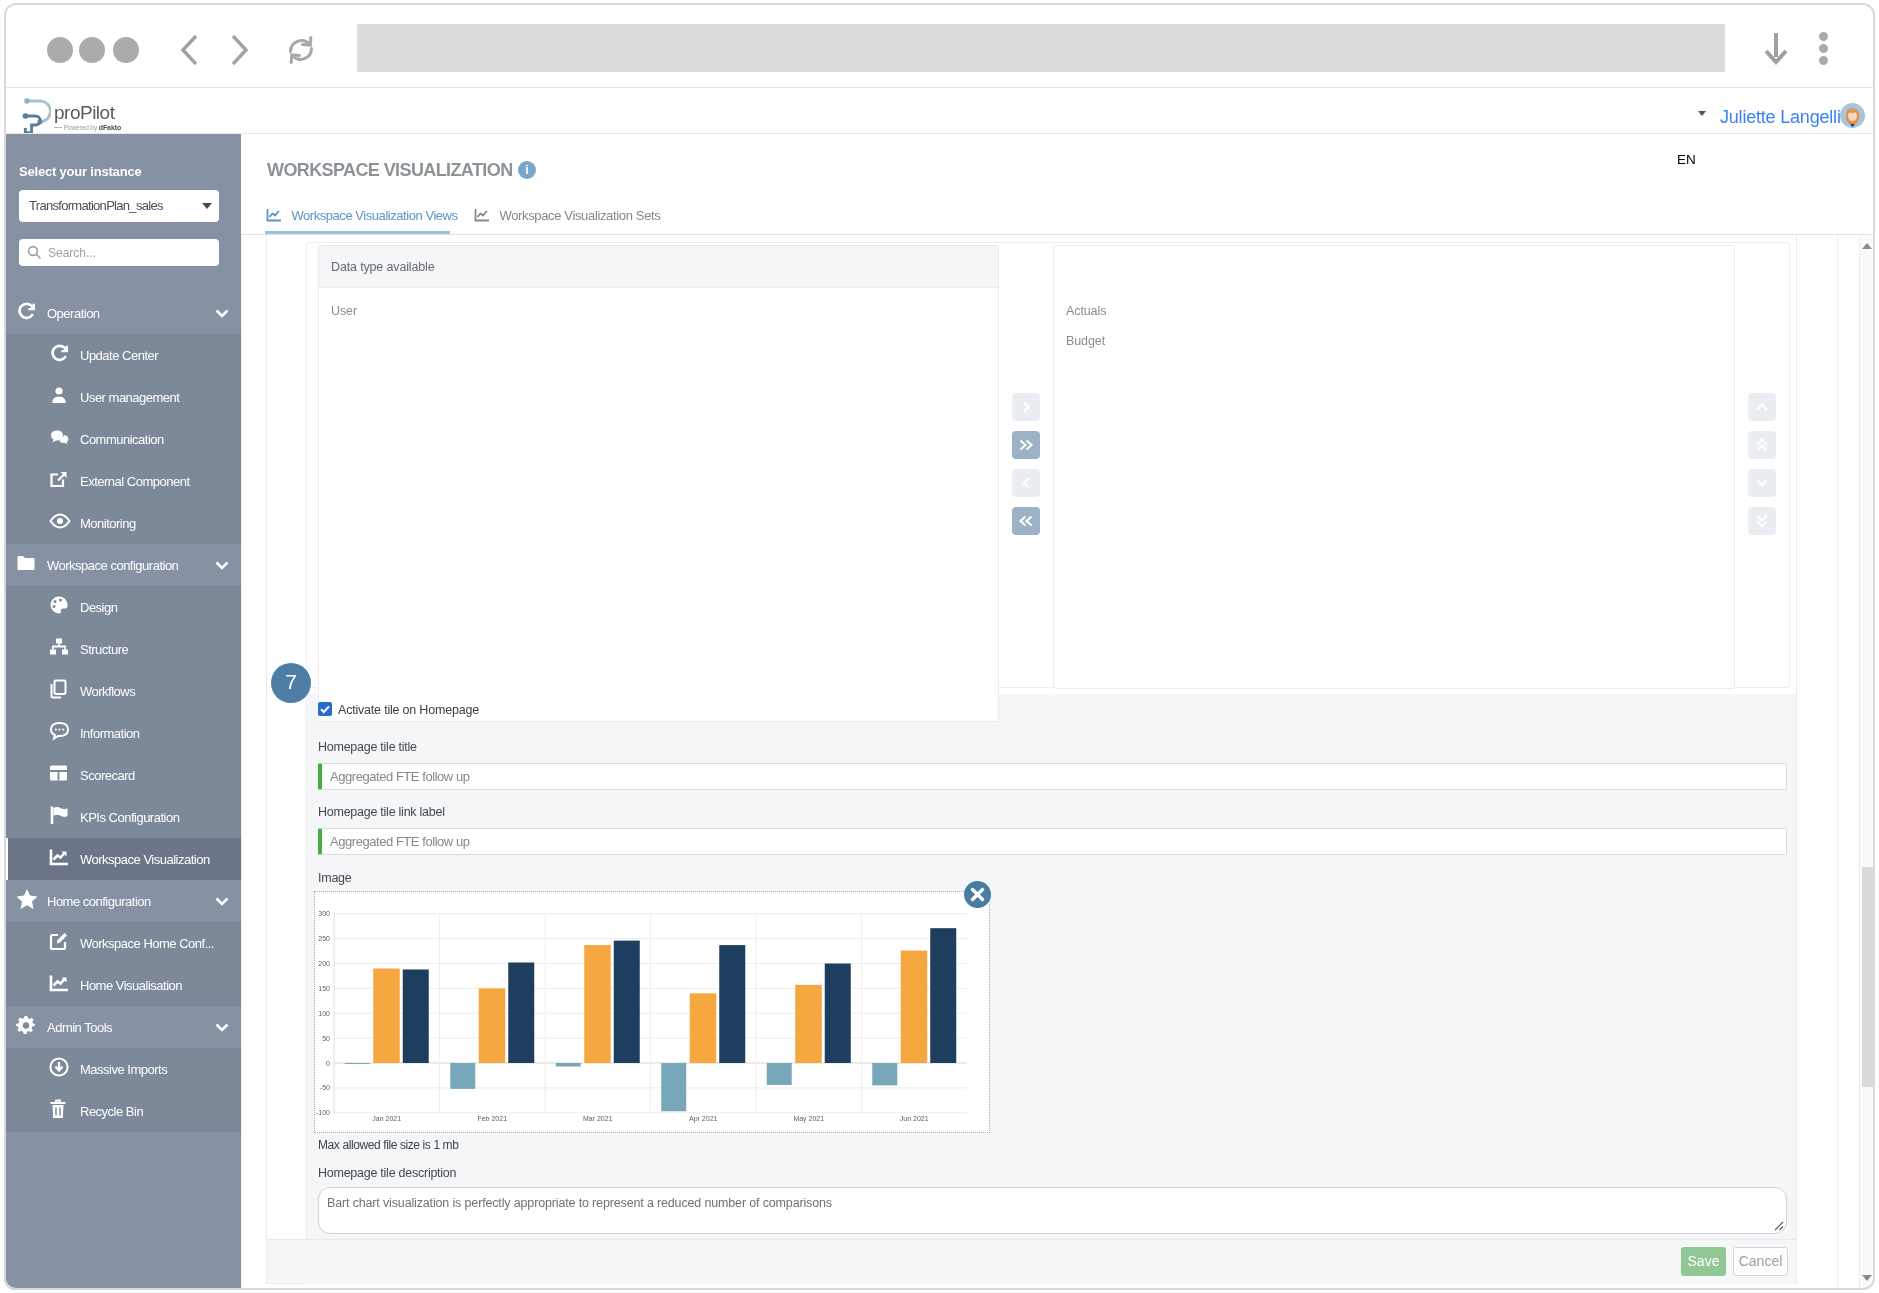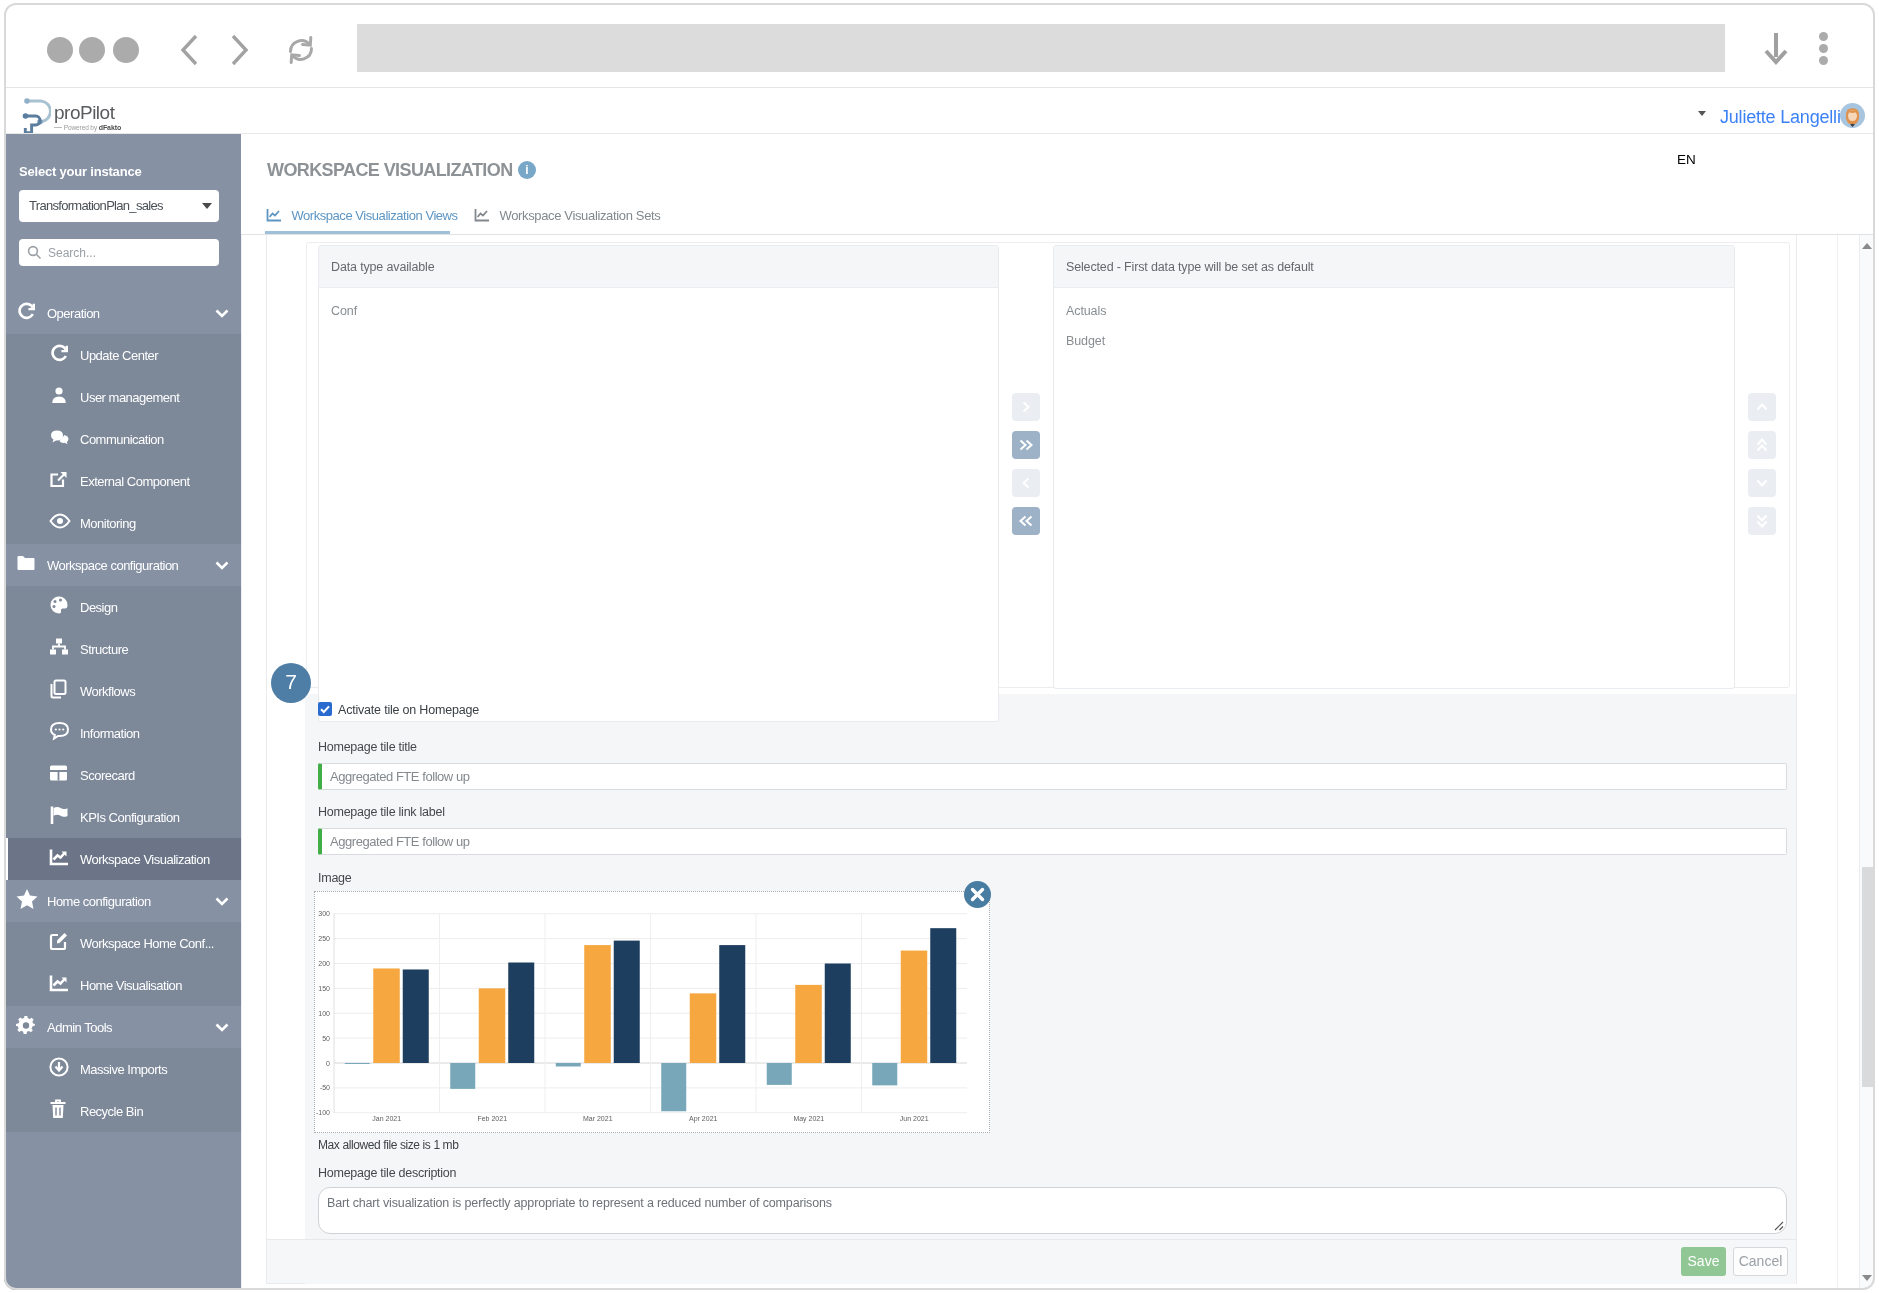--- a/index.html
+++ b/index.html
@@ -302,27 +302,24 @@
   <div class="ab" style="left:1833px; top:232px; width:1px; height:1055px; background:#eff0f2;"></div>
 
   <div class="ab" id="card">
     <div class="ab" style="left:39px; top:7px; width:1484px; height:446px; background:#fff; border:1px solid #ededf0; border-radius:3px;"></div>
     <div class="ab" style="left:38px; top:459px; width:1491px; height:590px; background:#f5f6f8;"></div>
 
     <div class="lbox" style="left:51px; top:10px; width:681px; height:477px;">
       <div class="lhead">
           <span>Data type available</span>
         </div>
-      <div class="litem" style="left:12px; top:58px;">Conf</div>
+      <div class="litem" style="left:12px; top:58px;">User</div>
     </div>
 
     <div class="lbox" style="left:786px; top:10px; width:682px; height:444px;">
-      <div class="lhead">
-          <span>Selected - First data type will be set as default</span>
-        </div>
       <div class="litem" style="left:12px; top:58px;">Actuals</div>
       <div class="litem" style="left:12px; top:88px;">Budget</div>
     </div>
 
     <div class="tbtn off" style="left:745px; top:158px;">
         <svg width="10" height="12" viewBox="0 0 10 12">
           <path d="M2.5 1.5 L7.5 6 L2.5 10.5" stroke="#fff" stroke-width="2" fill="none"></path>
         </svg>
       </div>
     <div class="tbtn on" style="left:745px; top:196px;">

